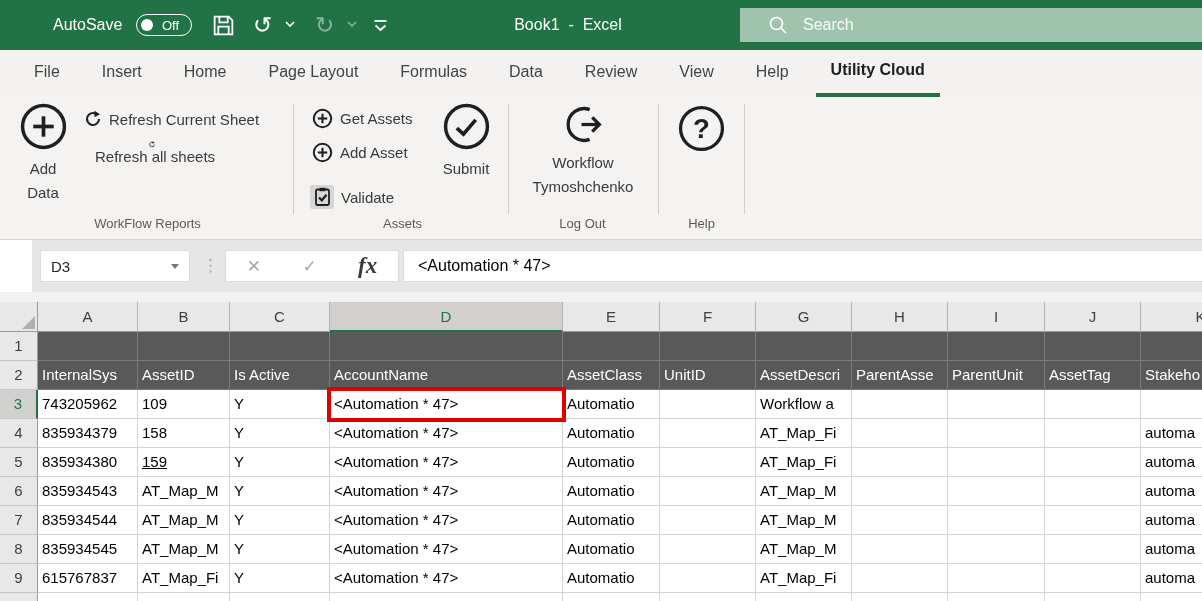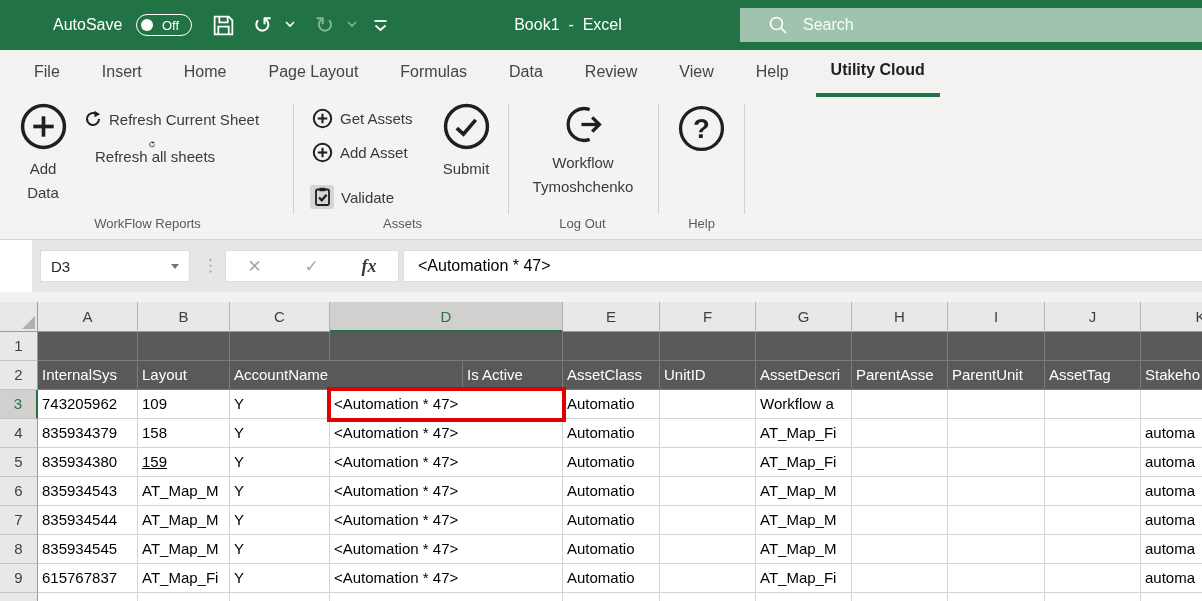--- a/index.html
+++ b/index.html
@@ -58,21 +58,21 @@
   #namebox{left:8px;top:10px;width:150px;height:32px;background:#fff;border:1px solid #dcdcdc;
      box-sizing:border-box;display:flex;align-items:center;cursor:default;}
   #namebox-value{font-size:15px;color:#262626;margin-left:10px;flex:1;}
   #namebox-arrow{width:0;height:0;border-left:4.5px solid transparent;
      border-right:4.5px solid transparent;border-top:5px solid #777;margin-right:10px;}
   #fbar-dots{left:170px;top:9px;color:#a9a7a5;font-size:17px;line-height:34px;letter-spacing:0;}
   #fx-box{left:193px;top:10px;width:174px;height:32px;background:#fff;border:1px solid #dcdcdc;
      box-sizing:border-box;display:flex;align-items:center;justify-content:space-around;}
   #cancel-btn{color:#a8a8a8;font-size:17px;cursor:default;}
   #enter-btn{color:#a8a8a8;font-size:17px;cursor:default;}
-  #fx-btn{color:#3a3a3a;font-size:18px;font-style:italic;
+  #fx-btn{color:#3a3a3a;font-size:23px;font-style:italic;
      font-family:"Liberation Serif",serif;font-weight:bold;cursor:default;}
   #formula-box{left:371px;top:10px;width:831px;height:32px;background:#fff;
      border:1px solid #dcdcdc;box-sizing:border-box;display:flex;align-items:center;}
   #formula-value{font-size:16px;color:#000;margin-left:14px;white-space:pre;}
 
   #gapstrip{position:absolute;left:0;top:292px;width:1202px;height:10px;background:#f3f2f1;}
 
   
   #grid{position:absolute;left:0;top:302px;width:1202px;height:299px;background:#fff;
      overflow:hidden;}
@@ -287,23 +287,23 @@
       <div class="g-cell dark" style="width: 96px;"></div>
       <div class="g-cell dark" style="width: 96px;"></div>
       <div class="g-cell dark" style="width: 96px;"></div>
       <div class="g-cell dark" style="width: 97px;"></div>
       <div class="g-cell dark" style="width: 96px;"></div>
       <div class="g-cell dark" style="width: 120px;"></div>
     </div>
     <div class="g-row">
       <div class="g-rowhdr">2</div>
       <div class="g-cell dark" style="width: 100px;">InternalSys</div>
-      <div class="g-cell dark" style="width: 92px;">Layout</div>
+      <div class="g-cell dark" style="width: 92px;">AssetID</div>
+      <div class="g-cell dark" style="width: 100px;">Is Active</div>
       <div class="g-cell dark" style="width: 233px;">AccountName</div>
-      <div class="g-cell dark" style="width: 100px;">Is Active</div>
       <div class="g-cell dark" style="width: 97px;">AssetClass</div>
       <div class="g-cell dark" style="width: 96px;">UnitID</div>
       <div class="g-cell dark" style="width: 96px;">AssetDescri</div>
       <div class="g-cell dark" style="width: 96px;">ParentAsse</div>
       <div class="g-cell dark" style="width: 97px;">ParentUnit</div>
       <div class="g-cell dark" style="width: 96px;">AssetTag</div>
       <div class="g-cell dark" style="width: 120px;">Stakeho</div>
     </div>
     <div class="g-row">
       <div class="g-rowhdr sel">3</div>

